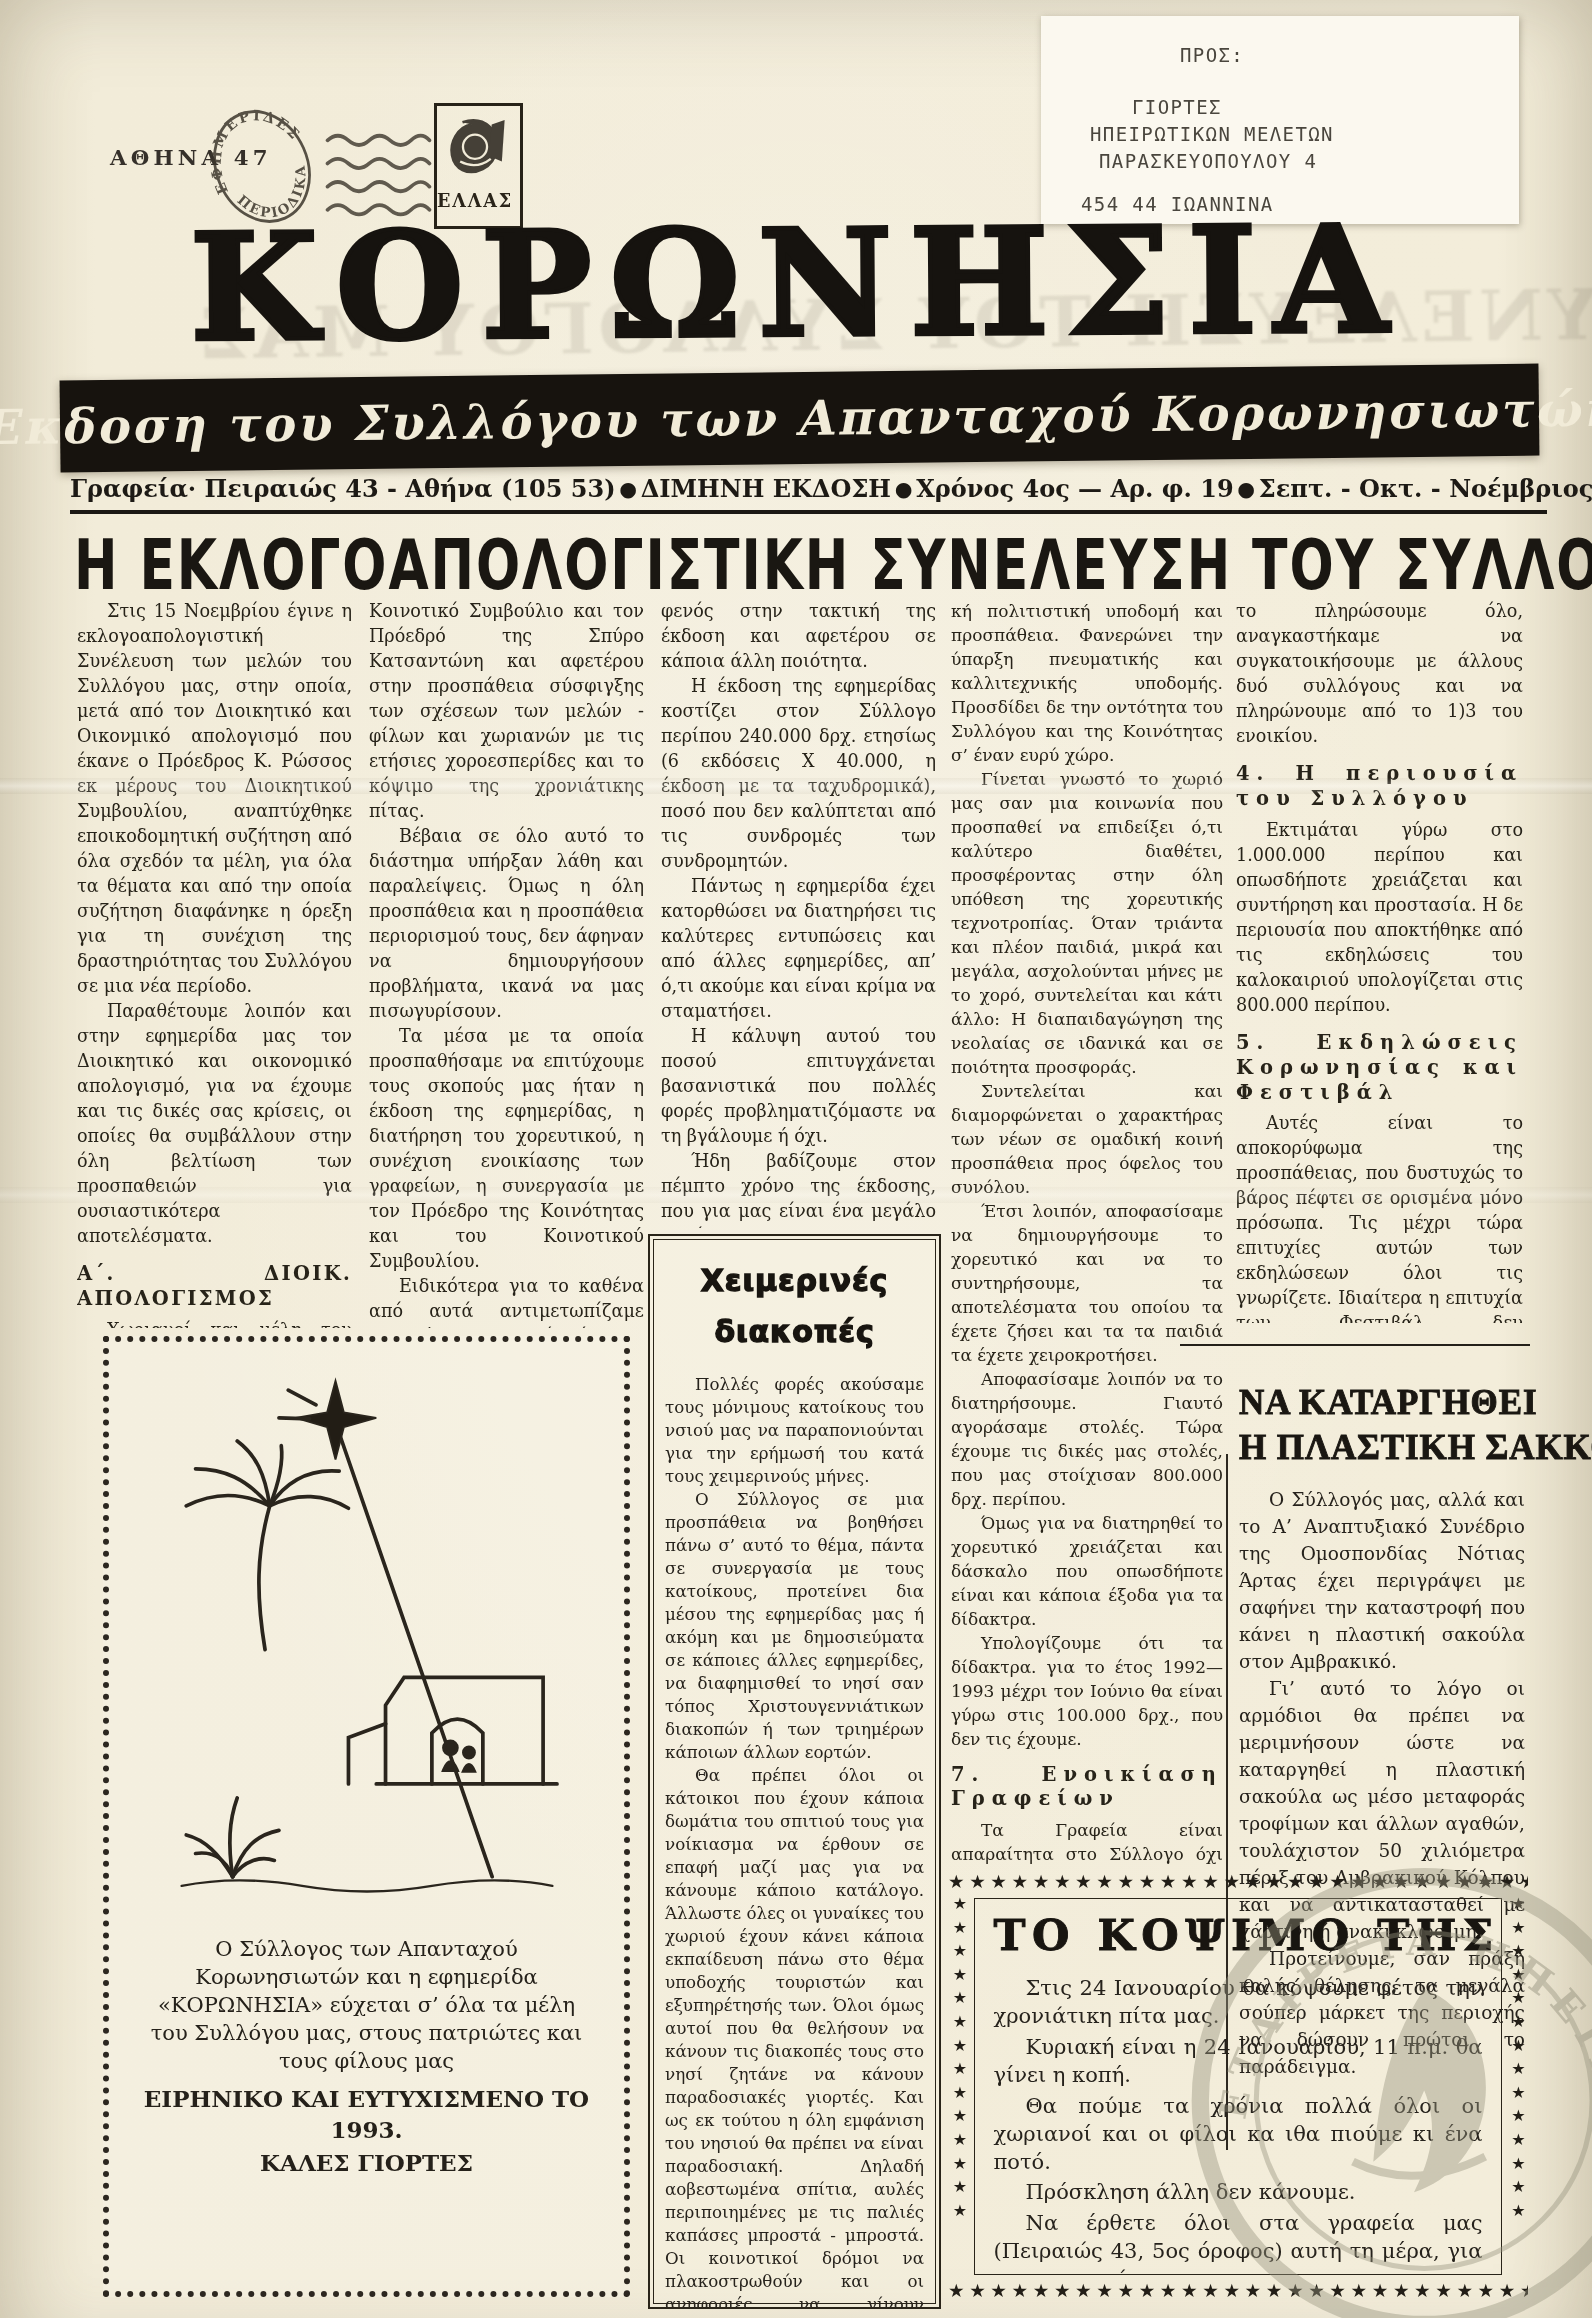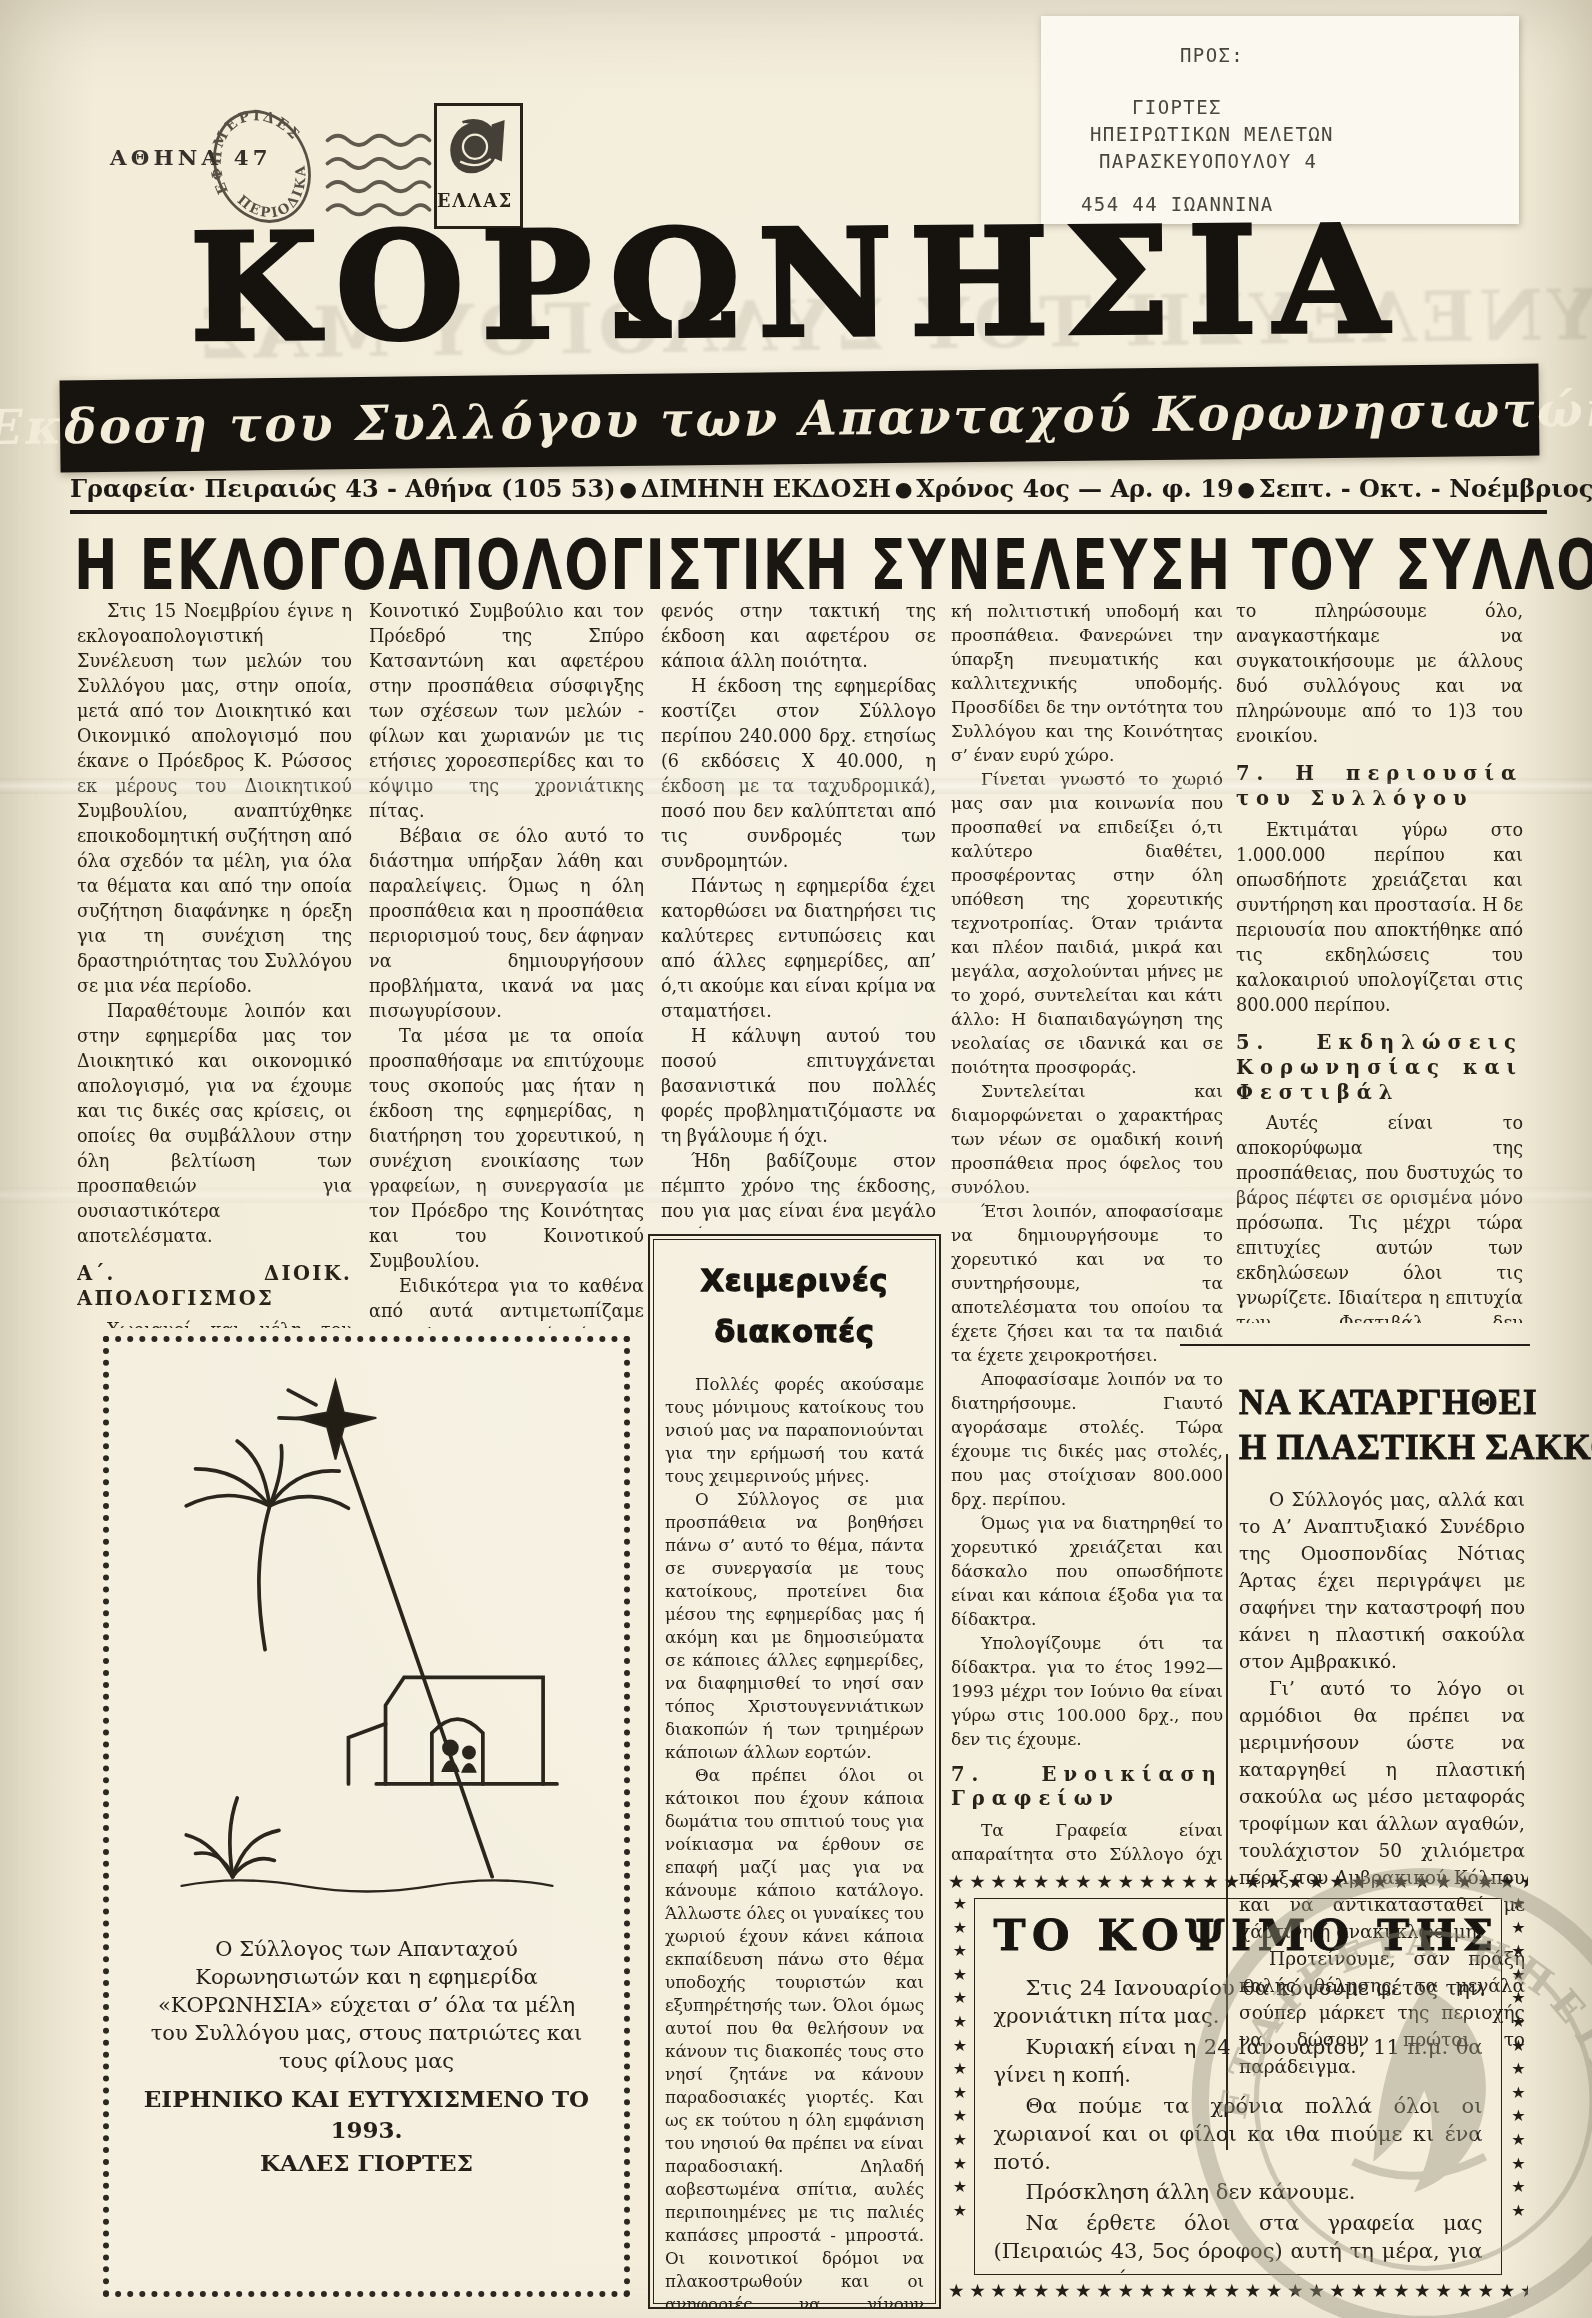--- a/index.html
+++ b/index.html
@@ -217,21 +217,21 @@
     <p class="ind">Αποφασίσαμε λοιπόν να το διατηρήσουμε. Γιαυτό αγοράσαμε στολές. Τώρα έχουμε τις δικές μας στολές, που μας στοίχισαν 800.000 δρχ. περίπου.</p>
     <p class="ind">Όμως για να διατηρηθεί το χορευτικό χρειάζεται και δάσκαλο που οπωσδήποτε είναι και κάποια έξοδα για τα δίδακτρα.</p>
     <p class="ind">Υπολογίζουμε ότι τα δίδακτρα. για το έτος 1992—1993 μέχρι τον Ιούνιο θα είναι γύρω στις 100.000 δρχ., που δεν τις έχουμε.</p>
     <h3 class="colhead spread">7. Ενοικίαση Γραφείων</h3>
     <p class="ind">Τα Γραφεία είναι απαραίτητα στο Σύλλογο όχι μόνο για τις Γενικές Συνελεύσεις και τις συνεδριάσεις των Διοικητικών Συμβουλίων, αλλά και για την ύπαρξη του Συλλόγου. Όταν ο Σύλλογος έχει ένα στέκι, υπάρχει.</p>
 
   </div>
 
   <div class="abs col" style="left:1236px; top:599px; width:287px; height:724px;">
     <p>το πληρώσουμε όλο, αναγκαστήκαμε να συγκατοικήσουμε με άλλους δυό συλλόγους και να πληρώνουμε από το 1)3 του ενοικίου.</p>
-    <h3 class="colhead spread">7. Η περιουσία του Συλλόγου</h3>
+    <h3 class="colhead spread">4. Η περιουσία του Συλλόγου</h3>
     <p class="ind">Εκτιμάται γύρω στο 1.000.000 περίπου και οπωσδήποτε χρειάζεται και συντήρηση και προστασία. Η δε περιουσία που αποκτήθηκε από τις εκδηλώσεις του καλοκαιριού υπολογίζεται στις 800.000 περίπου.</p>
     <h3 class="colhead spread">5. Εκδηλώσεις Κορωνησίας και Φεστιβάλ</h3>
     <p class="ind">Αυτές είναι το αποκορύφωμα της προσπάθειας, που δυστυχώς το βάρος πέφτει σε ορισμένα μόνο πρόσωπα. Τις μέχρι τώρα επιτυχίες αυτών των εκδηλώσεων όλοι τις γνωρίζετε. Ιδιαίτερα η επιτυχία των Φεστιβάλ δεν περιγράφεται. Είμαστε οι μοναδικοί σχεδόν σ’ όλη την Ελλάδα που κατορθώσαμε να το διατηρήσουμε.</p>
 
   </div>
 
   <div class="abs hrule" style="left:1180px; top:1344px; width:350px;"></div>
   <div class="abs vrule" style="left:1226px; top:1454px; height:696px;"></div>
 
   <div class="abs plastic" style="left:1239px; top:1380px; width:286px;">

